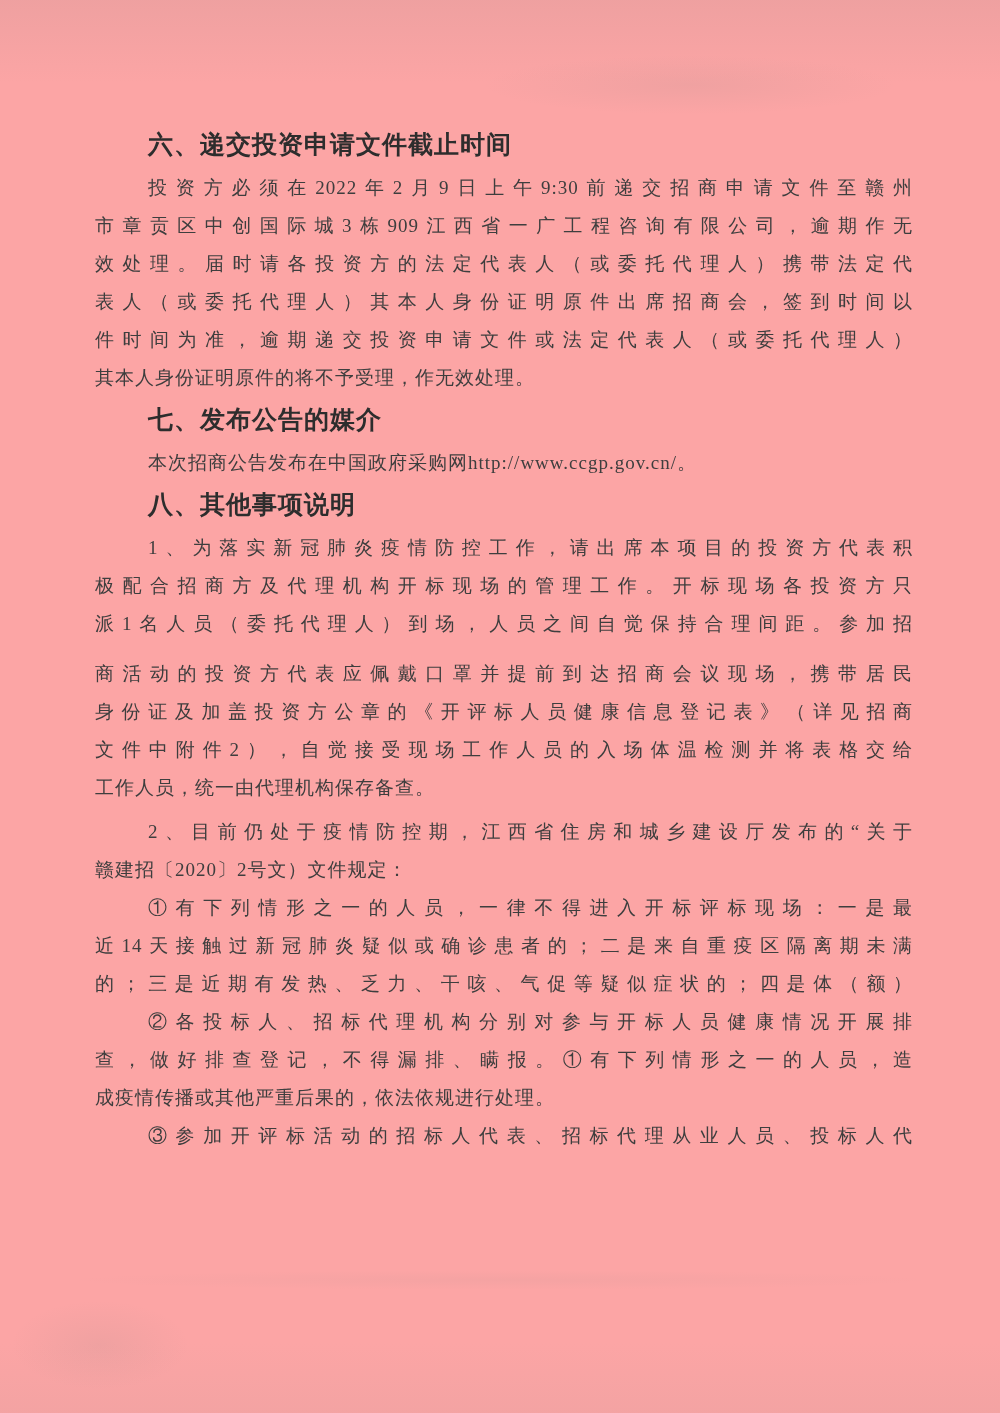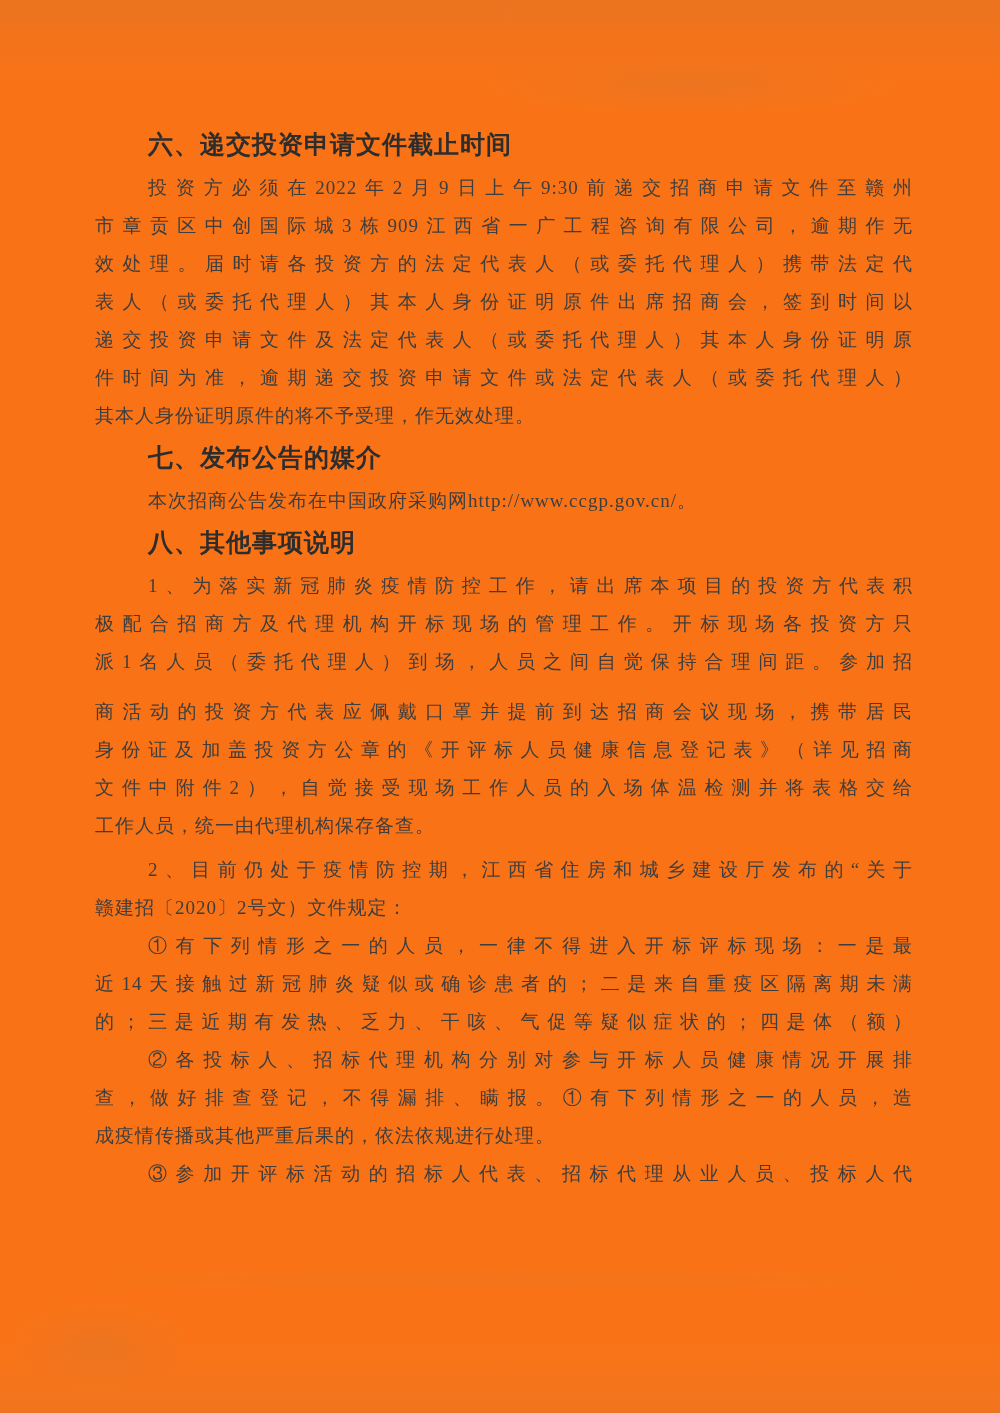--- a/index.html
+++ b/index.html
@@ -69,31 +69,30 @@
   .line.indent {
     text-indent: 53px;
   }
   .line.spaced {
     margin-top: 6px;
   }
 </style>
 </head>
 <body>
 
-<div class="page" style="background: #f97316;">
+<div class="page" style="background: #fca5a5;">
   <div class="smudge s1"></div>
   <div class="smudge s2"></div>
   <div class="smudge s3"></div>
   <div class="doc" id="doc-body">
       <div class="line heading indent end" style="color: rgb(45, 45, 45);">六、递交投资申请文件截止时间</div>
       <div class="line indent" style="color: rgb(62, 62, 62);">投资方必须在2022年2月9日上午9:30前递交招商申请文件至赣州</div>
       <div class="line" style="color: rgb(62, 62, 62);">市章贡区中创国际城3栋909江西省一广工程咨询有限公司，逾期作无</div>
       <div class="line" style="color: rgb(62, 62, 62);">效处理。届时请各投资方的法定代表人（或委托代理人）携带法定代</div>
       <div class="line" style="color: rgb(62, 62, 62);">表人（或委托代理人）其本人身份证明原件出席招商会，签到时间以</div>
-      <div class="line" style="color: rgb(62, 62, 62);">递交投资申请文件及法定代表人（或委托代理人）其本人身份证明原</div>
       <div class="line" style="color: rgb(62, 62, 62);">件时间为准，逾期递交投资申请文件或法定代表人（或委托代理人）</div>
       <div class="line end" style="color: rgb(62, 62, 62);">其本人身份证明原件的将不予受理，作无效处理。</div>
       <div class="line heading indent end" style="color: rgb(45, 45, 45);">七、发布公告的媒介</div>
       <div class="line indent end" style="color: rgb(62, 62, 62);">本次招商公告发布在中国政府采购网http://www.ccgp.gov.cn/。</div>
       <div class="line heading indent end" style="color: rgb(45, 45, 45);">八、其他事项说明</div>
       <div class="line indent" style="color: rgb(62, 62, 62);">1、为落实新冠肺炎疫情防控工作，请出席本项目的投资方代表积</div>
       <div class="line" style="color: rgb(62, 62, 62);">极配合招商方及代理机构开标现场的管理工作。开标现场各投资方只</div>
       <div class="line" style="color: rgb(62, 62, 62);">派1名人员（委托代理人）到场，人员之间自觉保持合理间距。参加招</div>
       <div class="line" style="color: rgb(62, 62, 62); margin-top: 12px;">商活动的投资方代表应佩戴口罩并提前到达招商会议现场，携带居民</div>
       <div class="line" style="color: rgb(62, 62, 62);">身份证及加盖投资方公章的《开评标人员健康信息登记表》（详见招商</div>

